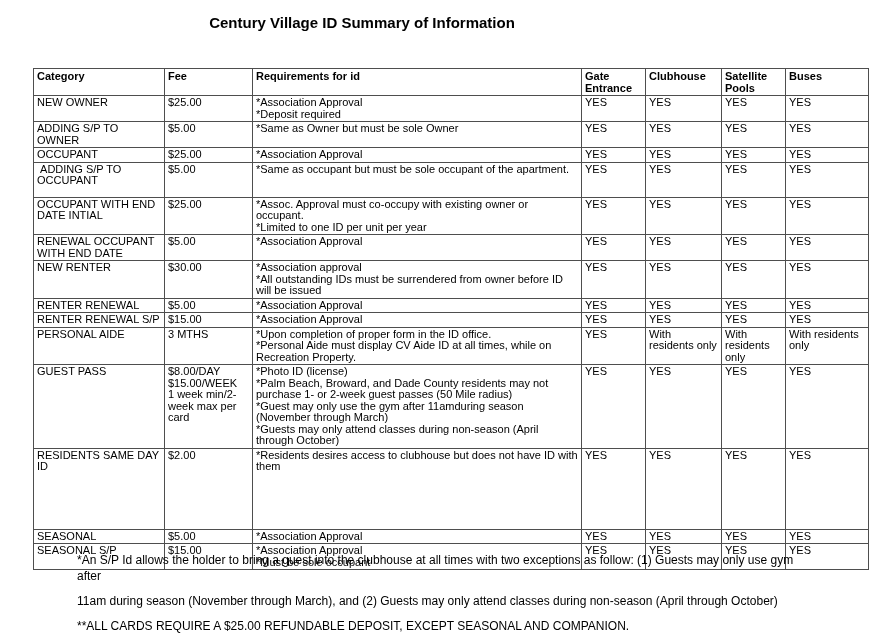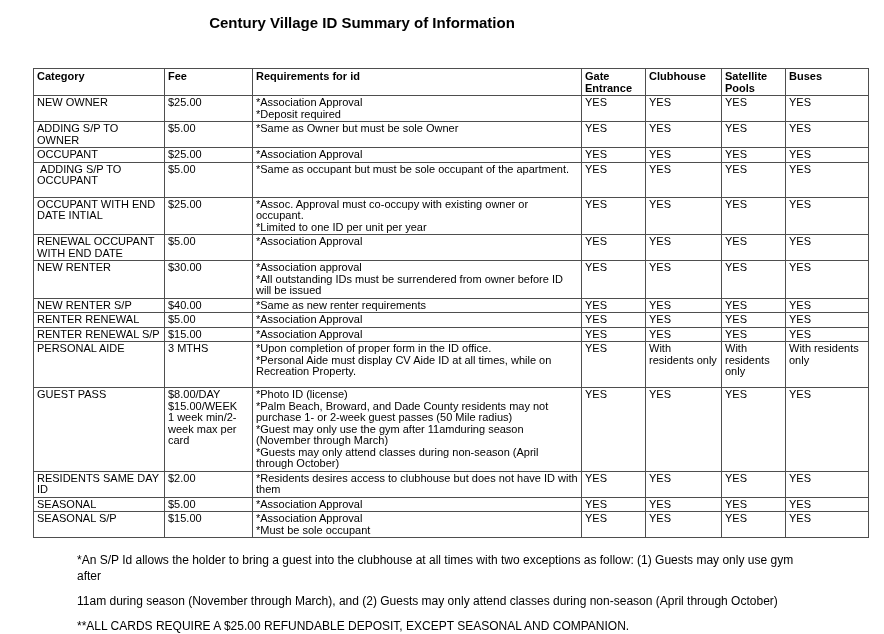--- a/index.html
+++ b/index.html
@@ -153,33 +153,20 @@
         <td class="cell-requirements">
           <div>*Association approval</div>
           <div>*All outstanding IDs must be surrendered from owner before ID will be issued</div>
         </td>
         <td class="cell-gate-entrance">YES</td>
         <td class="cell-clubhouse">YES</td>
         <td class="cell-satellite-pools">YES</td>
         <td class="cell-buses">YES</td>
       </tr>
       <tr>
-        <td class="cell-category">NEW RENTER S/P</td>
-        <td class="cell-fee">
-          <div>$40.00</div>
-        </td>
-        <td class="cell-requirements">
-          <div>*Same as new renter requirements</div>
-        </td>
-        <td class="cell-gate-entrance">YES</td>
-        <td class="cell-clubhouse">YES</td>
-        <td class="cell-satellite-pools">YES</td>
-        <td class="cell-buses">YES</td>
-      </tr>
-      <tr>
         <td class="cell-category">RENTER RENEWAL</td>
         <td class="cell-fee">
           <div>$5.00</div>
         </td>
         <td class="cell-requirements">
           <div>*Association Approval</div>
         </td>
         <td class="cell-gate-entrance">YES</td>
         <td class="cell-clubhouse">YES</td>
         <td class="cell-satellite-pools">YES</td>

